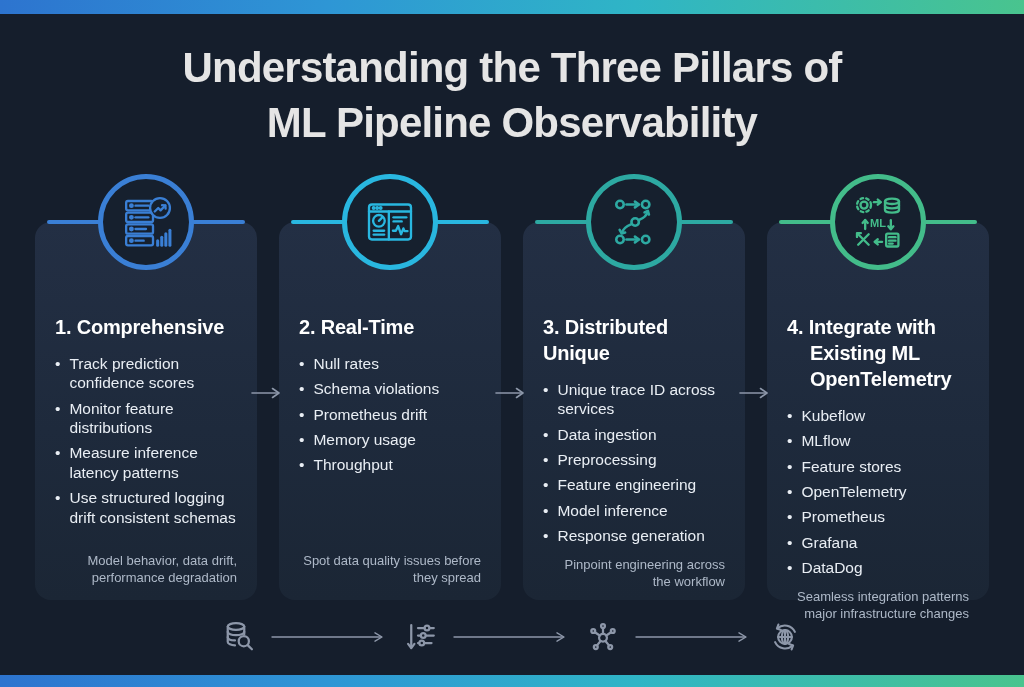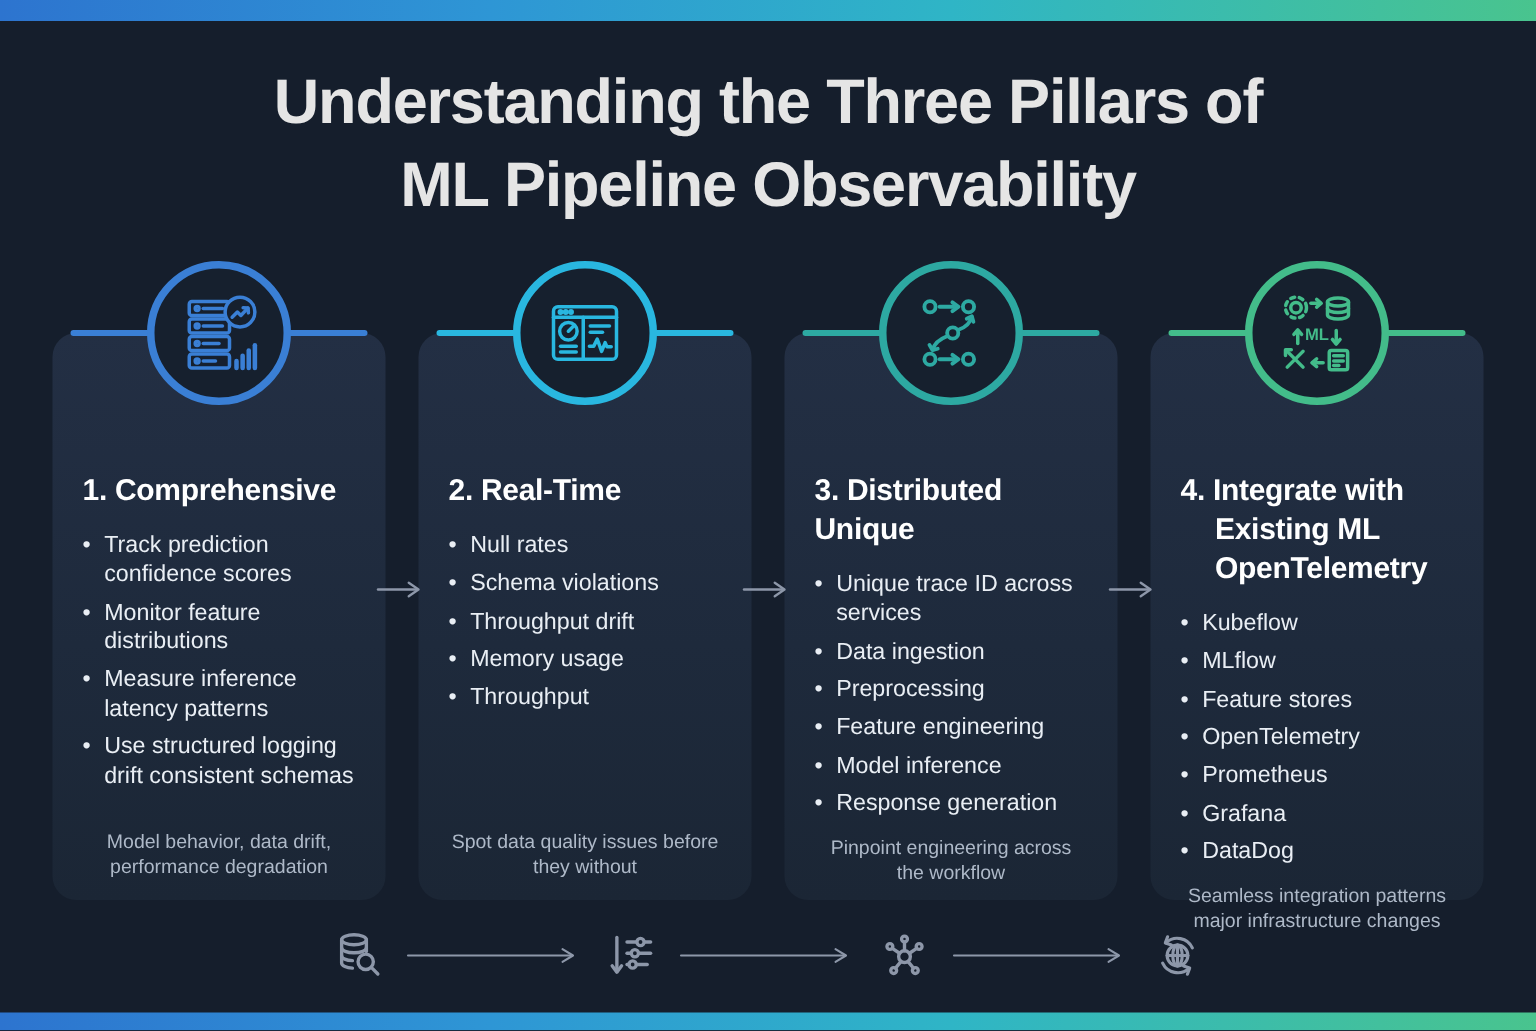--- a/index.html
+++ b/index.html
@@ -78,21 +78,21 @@
     display:flex;flex-direction:column;gap:6px;
     color:#E9EEF4;
     font-size:15.5px;
     line-height:1.25;
   }
   .bullets li{display:flex;gap:9px;}
   .bullets .marker{flex:0 0 auto;}
   .card-footer{
     margin:auto 0 0;
     padding:10px 0 14px;
-    text-align:center;
+    text-align:right;
     color:#AEB9C8;
     font-size:13px;
     line-height:1.32;
   }
   .card-arrow{
     position:absolute;
     top:164px;
     width:36px;height:14px;
     color:var(--arrow-color,#8D97A9);
     z-index:3;
@@ -200,32 +200,32 @@
           <li>
             <span class="marker">•</span>
             <span>Null rates</span>
           </li>
           <li>
             <span class="marker">•</span>
             <span>Schema violations</span>
           </li>
           <li>
             <span class="marker">•</span>
-            <span>Throughput drift</span>
+            <span>Prometheus drift</span>
           </li>
           <li>
             <span class="marker">•</span>
             <span>Memory usage</span>
           </li>
           <li>
             <span class="marker">•</span>
             <span>Throughput</span>
           </li>
         </ul>
-    <p class="card-footer">Spot data quality issues before they without</p>
+    <p class="card-footer">Spot data quality issues before they spread</p>
   </section>
       <section class="card" style="--accent: #2DA9A2;">
     <div class="accent-line"></div>
     <div class="icon-circle">
       <span class="icon">
             <svg viewBox="0 0 48 48" fill="none" stroke="currentColor" stroke-linecap="round" stroke-linejoin="round" stroke-width="2.2">
     <circle cx="12" cy="9" r="3.2"></circle>
               <line x1="17.5" y1="9" x2="27.5" y2="9"></line>
               <polyline points="24.8,6.5 28.3,9 24.8,11.5"></polyline>
               <circle cx="34" cy="9" r="3.2"></circle>

